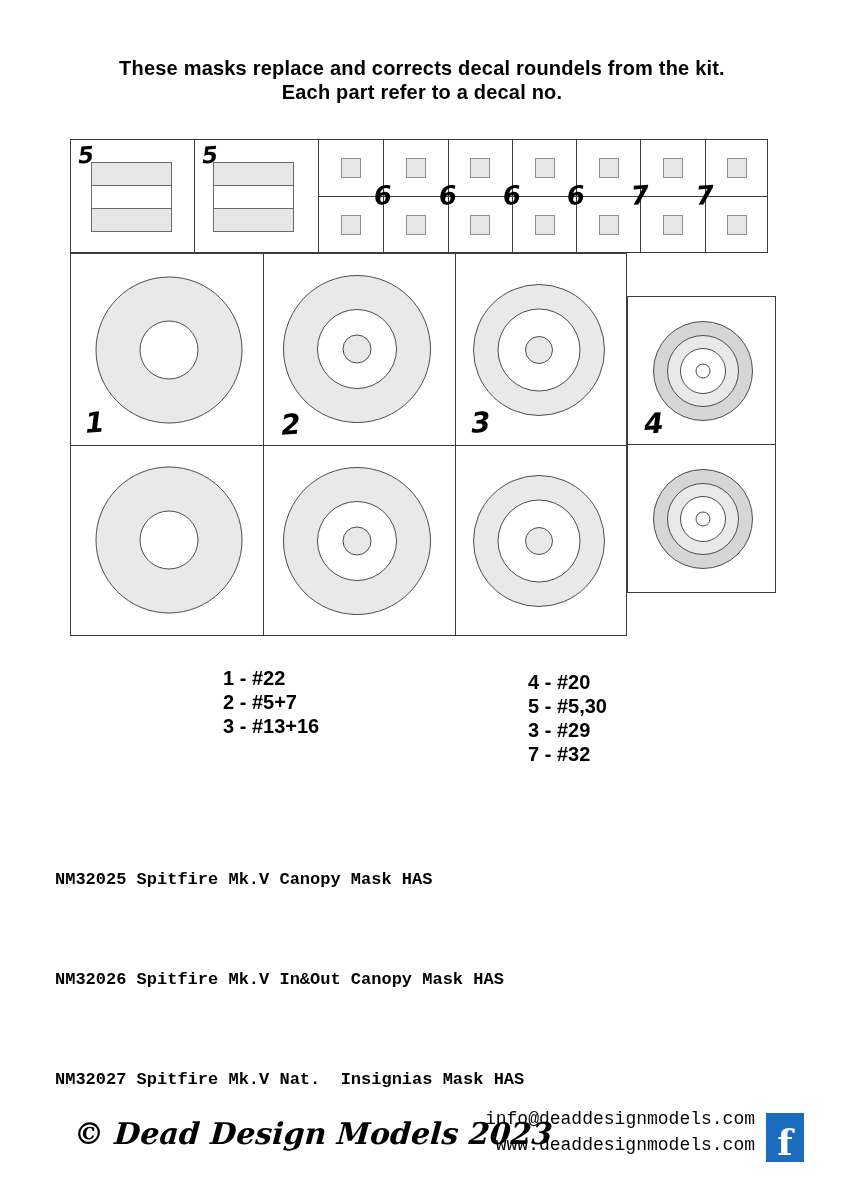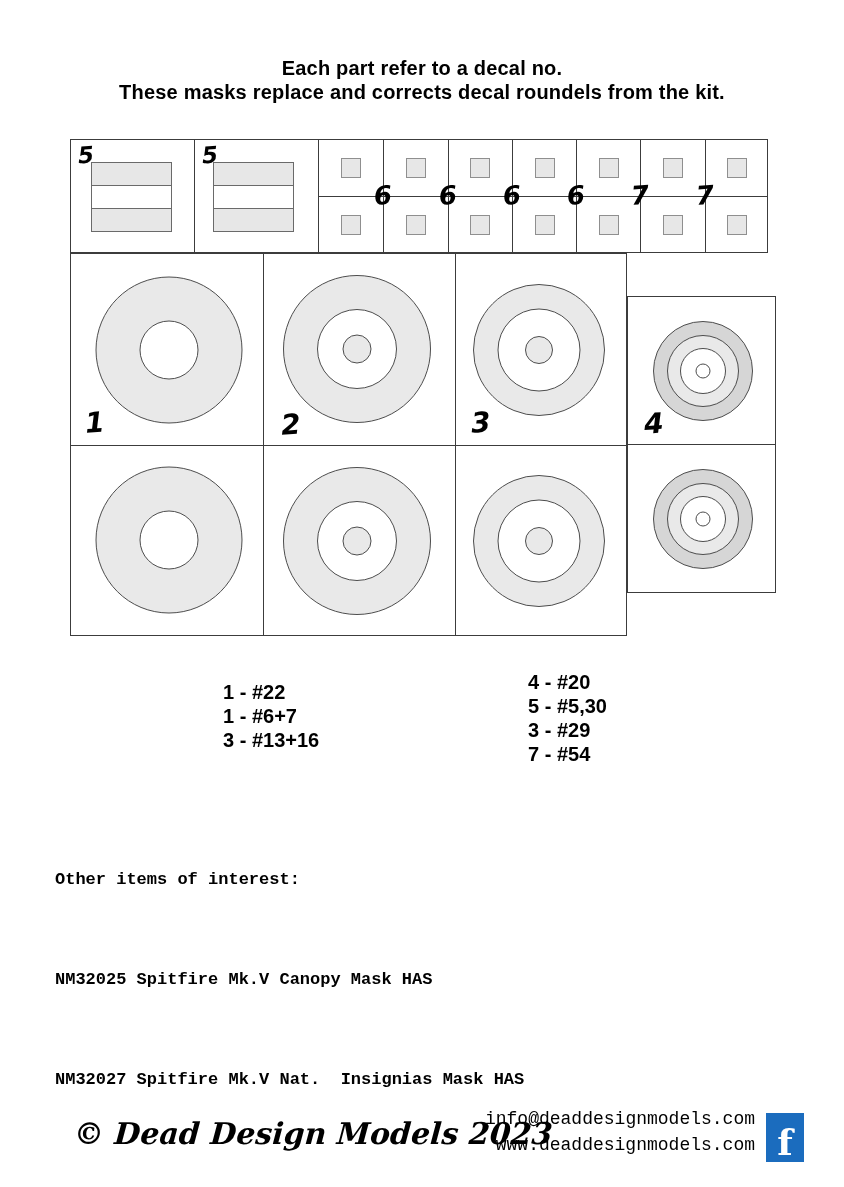--- a/index.html
+++ b/index.html
@@ -75,21 +75,21 @@
     border-radius: 50%; border: 1px solid #4d4d4d;
   }
   .g1 { background: #e9e9e9; }
   .g2 { background: #d6d6d6; }
   .w  { background: #ffffff; }
 
   .part-label { position: absolute; font-size: 28px; }
 
   
   .legend-col { position: absolute; font-weight: bold; font-size: 20px; line-height: 24px; }
-  .legend-left { left: 223px; top: 680px; }
+  .legend-left { left: 223px; top: 666px; }
   .legend-right { left: 528px; top: 670px; }
 
   
   .items {
     position: absolute; left: 55px; top: 796px;
     font-family: "Liberation Mono", monospace;
     font-weight: bold; font-size: 17px; line-height: 33.4px;
     white-space: pre;
   }
 
@@ -109,22 +109,22 @@
     position: absolute; left: 766px; top: 1113px; width: 38px; height: 49px;
     background: #1b6cbe; color: #fff; text-align: center;
     font-family: "DejaVu Serif", serif; font-weight: bold;
     font-size: 36px; line-height: 58px; overflow: hidden;
   }
 </style>
 </head>
 <body>
 
 <div class="header">
+  <div>These masks replace and corrects decal roundels from the kit.</div>
   <div>Each part refer to a decal no.</div>
-  <div>These masks replace and corrects decal roundels from the kit.</div>
 </div>
 
 <div class="strip">
 
   <div class="box5" style="left:0;">
     <span class="hand">5</span>
     <div class="stripes" style="left:20px;">
       <div class="stripe gray"></div>
       <div class="stripe white"></div>
       <div class="stripe gray"></div>
@@ -234,33 +234,33 @@
     <div class="c g1" style="width:72px;height:72px;"></div>
     <div class="c w" style="width:46px;height:46px;"></div>
     <div class="c w" style="width:15px;height:15px;"></div>
   </div>
 
   <span class="part-label hand" style="left:16px;top:110px;">4</span>
 </div>
 
 <div class="legend-col legend-left">
   <div>1 - #22</div>
-  <div>1 - #6+7</div>
+  <div>2 - #5+7</div>
   <div>3 - #13+16</div>
 </div>
 <div class="legend-col legend-right">
   <div>4 - #20</div>
   <div>5 - #5,30</div>
   <div>3 - #29</div>
-  <div>7 - #54</div>
+  <div>7 - #32</div>
 </div>
 
 <div class="items">
-  <div>Other items of interest:</div>
   <div>NM32025 Spitfire Mk.V Canopy Mask HAS</div>
+  <div>NM32026 Spitfire Mk.V In&amp;Out Canopy Mask HAS</div>
   <div>NM32027 Spitfire Mk.V Nat.  Insignias Mask HAS</div>
   
   
   
   
   
 </div>
 
 <div class="copyright">© Dead Design Models 2023</div>
 <div class="contact">

